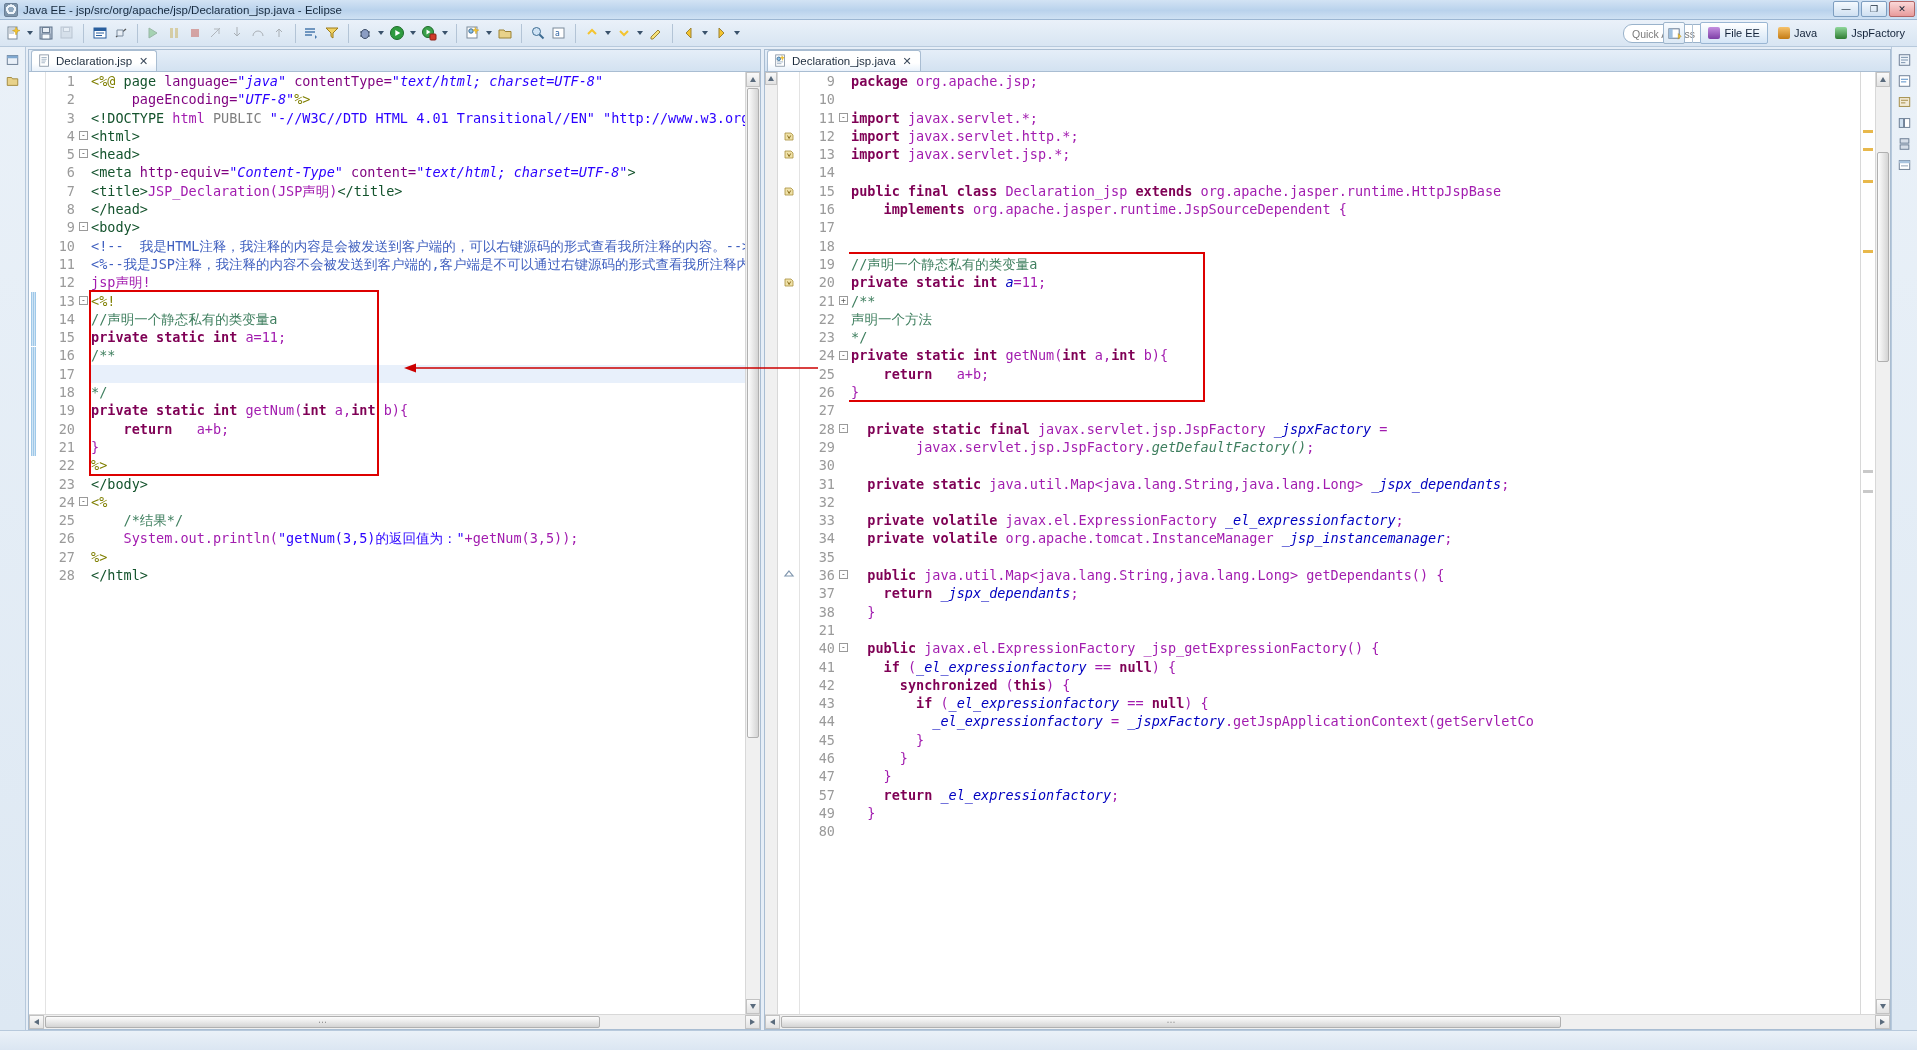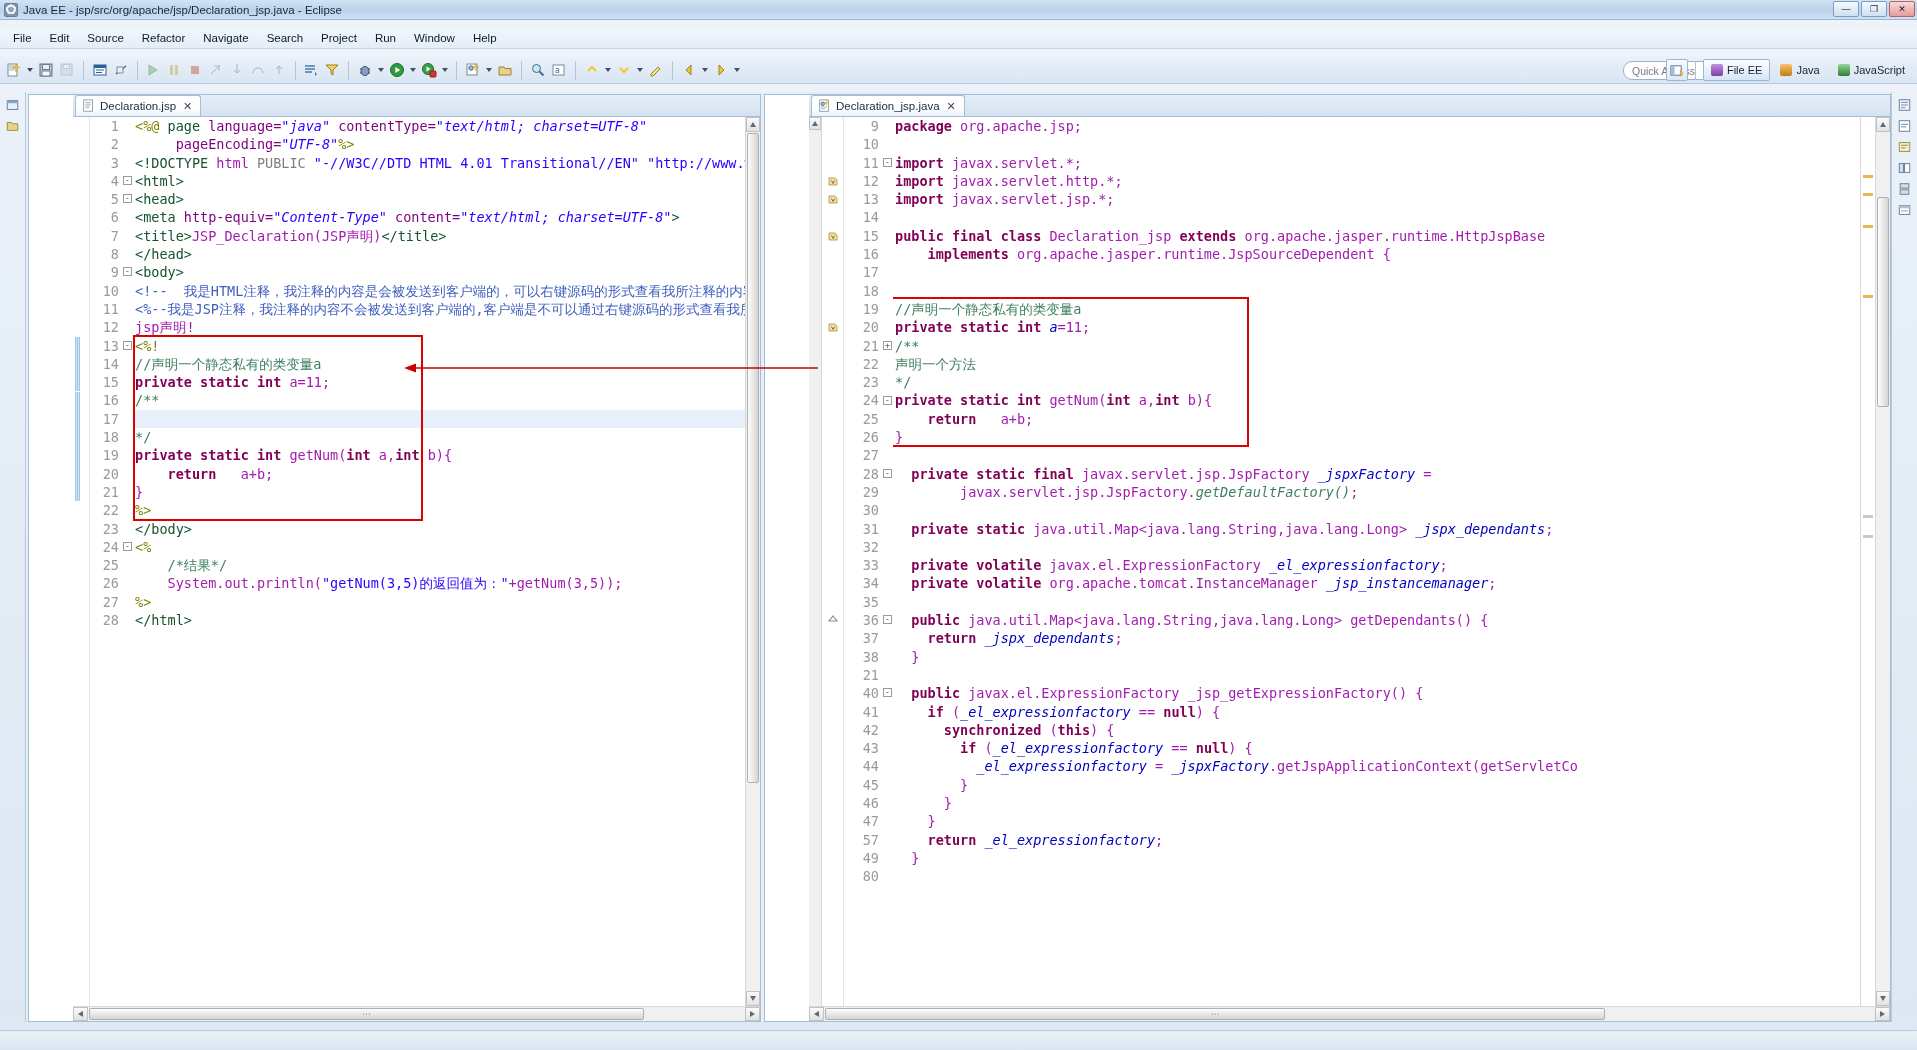--- a/index.html
+++ b/index.html
@@ -6,21 +6,21 @@
   html, body {
     width: 1917px; height: 1050px;
     overflow: hidden;
     font-family: "Liberation Sans", sans-serif;
     background: #f0f0f0;
   }
   #app {
     width: 1917px; height: 1050px;
     position: relative;
     background: linear-gradient(#eef3fa, #dfe9f5);
-    display: flex; flex-direction: column; gap: 8px;
+    display: flex; flex-direction: column;
   }
 
   
   .titlebar {
     height: 20px;
     background: linear-gradient(#d3e3f4, #b9d2ec 55%, #cfe1f3);
     border-bottom: 1px solid #9cb6d2;
     display: flex; align-items: center;
     padding-left: 4px;
     position: relative;
@@ -121,21 +121,20 @@
     width: 20px; height: 18px; border-radius: 2px;
     display: flex; align-items: center; justify-content: center;
   }
 
   .editors { flex: 1; display: flex; min-width: 0; padding: 2px 0 0 2px; gap: 3px; }
 
   .editor-part {
     display: flex; flex-direction: column; min-width: 0;
     background: #fff;
     border: 1px solid #a9bdd2;
-    padding-left: 44px;
   }
   .editor-left { width: 733px; }
   .editor-right { flex: 1; }
 
   .tabstrip {
     height: 22px;
     background: linear-gradient(#e5eef8, #d3e2f1);
     display: flex; align-items: flex-end;
     border-bottom: 1px solid #a9bdd2;
     position: relative;
@@ -267,32 +266,20 @@
   <div class="titlebar">
     <div class="tb-icon"></div>
     <div class="tb-title">Java EE - jsp/src/org/apache/jsp/Declaration_jsp.java - Eclipse</div>
     <div class="tb-buttons">
       <div class="tb-btn">—</div>
       <div class="tb-btn">❐</div>
       <div class="tb-btn close">✕</div>
     </div>
   </div>
 
-  <div class="menubar">
-    <div class="menu-item">File</div>
-    <div class="menu-item">Edit</div>
-    <div class="menu-item">Source</div>
-    <div class="menu-item">Refactor</div>
-    <div class="menu-item">Navigate</div>
-    <div class="menu-item">Search</div>
-    <div class="menu-item">Project</div>
-    <div class="menu-item">Run</div>
-    <div class="menu-item">Window</div>
-    <div class="menu-item">Help</div>
-  </div>
 
   <div class="toolbar">
     <div class="tgroup">
       <div class="ticon">
         <svg width="16" height="16" viewBox="0 0 16 16">
             <rect x="2" y="2" width="9" height="12" fill="#fff" stroke="#7a8a9a"></rect>
             <path d="M3 4h6M3 6h6M3 8h5" stroke="#9aaabb" stroke-width="1"></path>
             <path d="M10 2l1.5 3L14 5.5l-2.5 1L10 10 9 6.5 6.5 5.5 9 5z" fill="#f4c430" stroke="#c79a10" stroke-width=".5"></path>
           </svg>
       </div>
@@ -494,21 +481,21 @@
       <div class="persp-tab active">
         <span class="persp-dot" style="background:linear-gradient(#c48fe0,#7d3fa6)"></span>
         <span>File EE</span>
       </div>
       <div class="persp-tab">
         <span class="persp-dot" style="background:linear-gradient(#f6c26b,#c47b14)"></span>
         <span>Java</span>
       </div>
       <div class="persp-tab">
         <span class="persp-dot" style="background:linear-gradient(#8fd79a,#2e7d32)"></span>
-        <span>JavaScript</span>
+        <span>JspFactory</span>
       </div>
     </div>
   </div>
 
   <div class="workbench">
 
     <div class="railbar">
       <div class="rail-icon">
         <svg width="15" height="14" viewBox="0 0 16 16">
             <rect x="2" y="3" width="12" height="10" fill="#e9f0f8" stroke="#5f728a"></rect>

